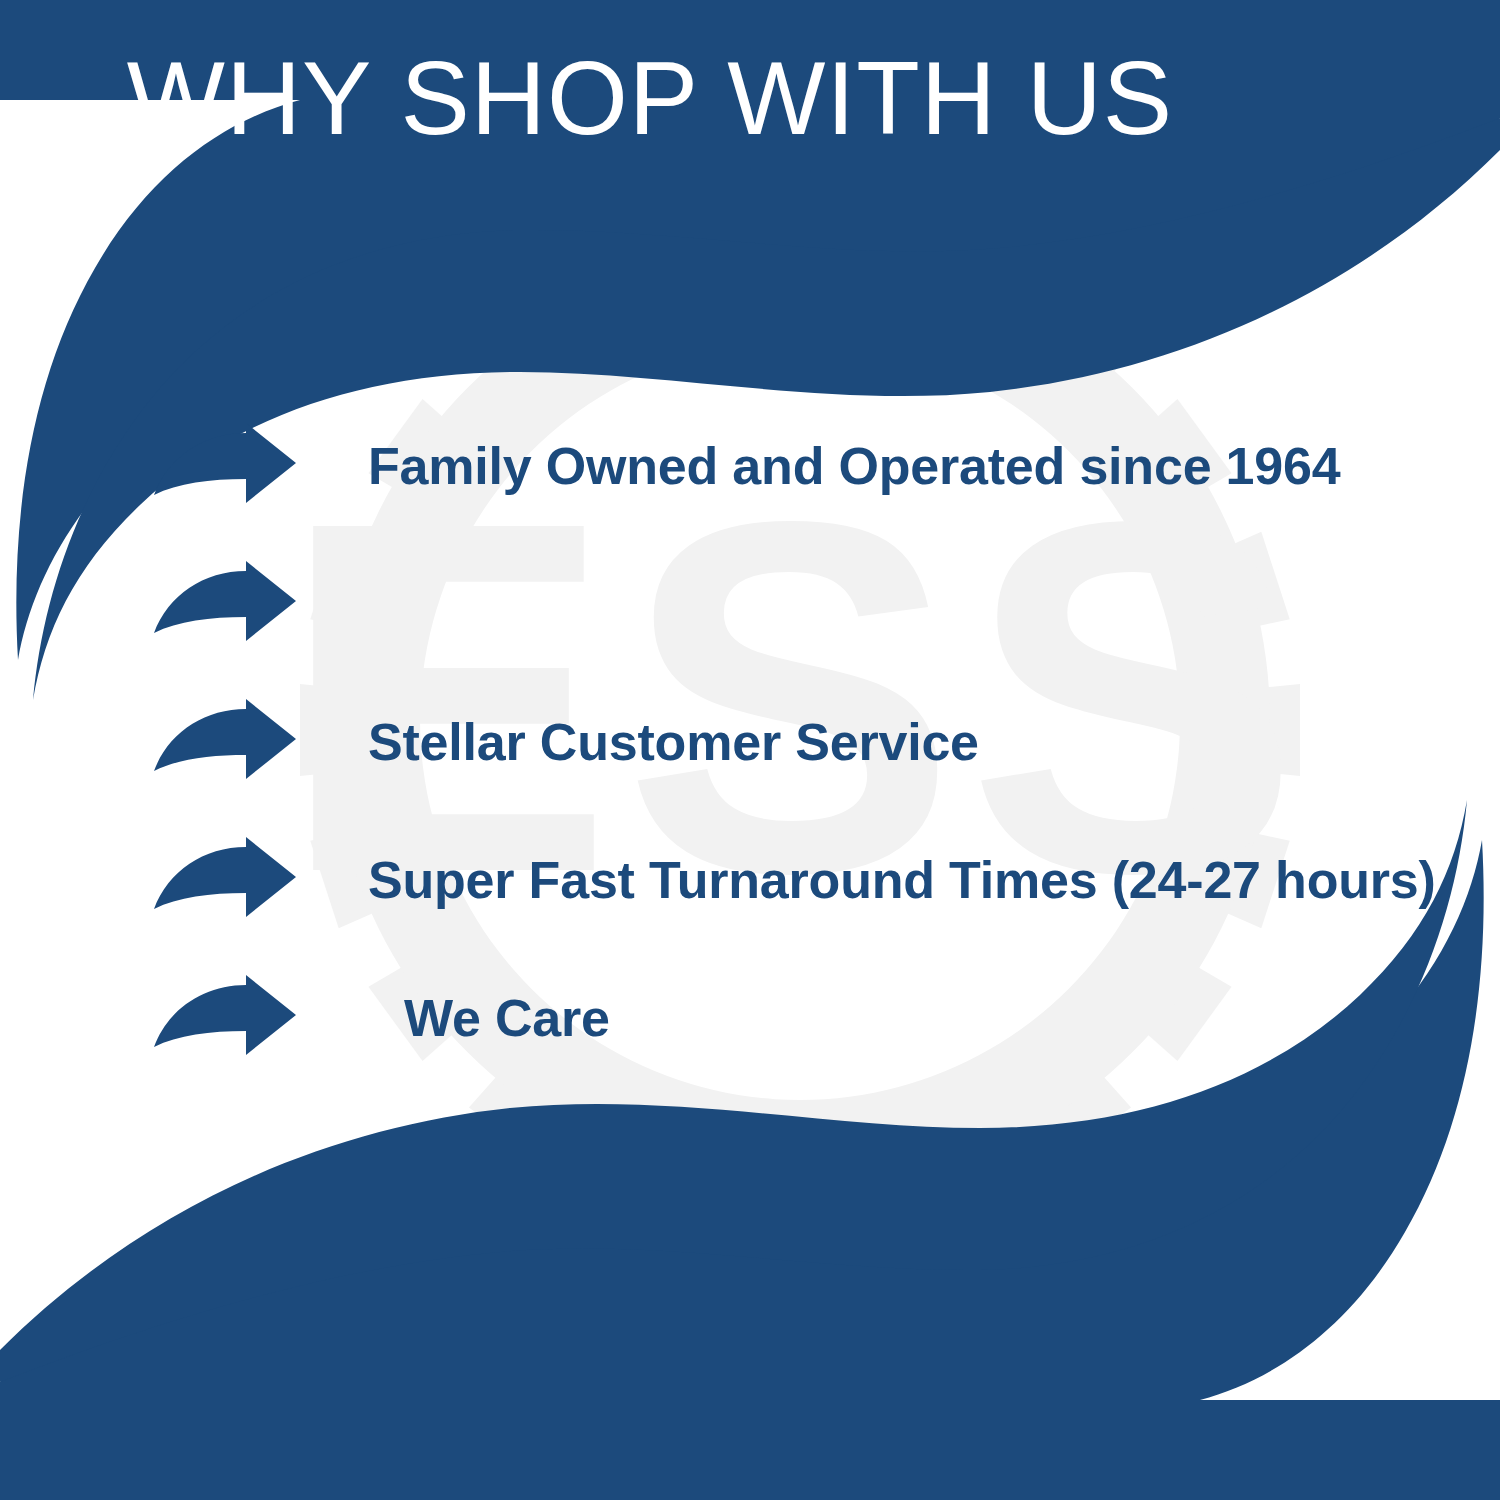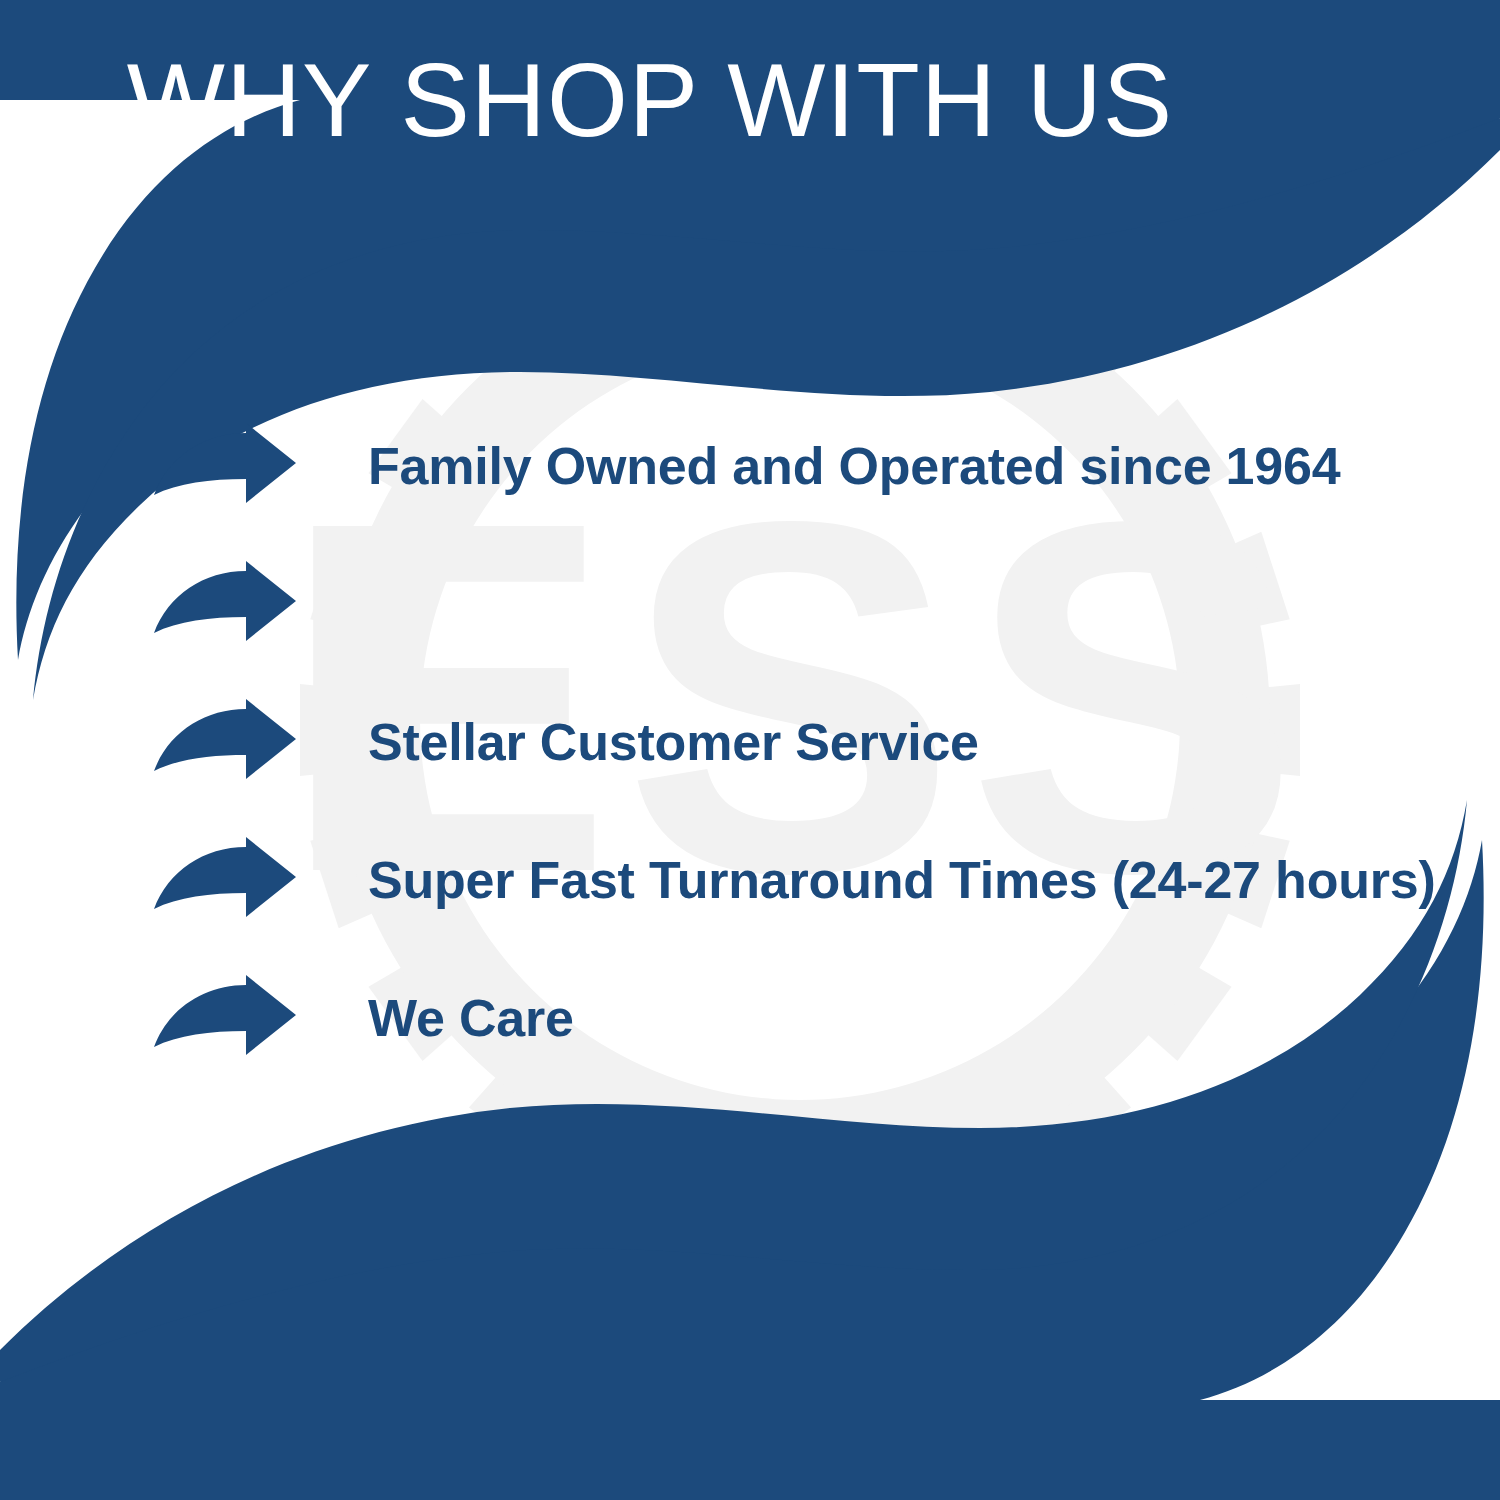--- a/index.html
+++ b/index.html
@@ -27,26 +27,26 @@
     height: 1500px;
     pointer-events: none;
   }
   .watermark-layer { z-index: 1; }
   .wave-layer      { z-index: 3; }
 
   
   .header-band {
     position: absolute;
     left: 0;
-    top: 16px;
+    top: 0;
     width: 1300px;
     height: 150px;
     z-index: 5;
     display: flex;
-    align-items: center;
+    align-items: flex-end;
     justify-content: center;
   }
   .poster-title {
     margin: 0;
     padding-top: 18px;
     color: #ffffff;
     font-size: 104px;
     line-height: 1.0;
     font-weight: 400;
     letter-spacing: 1px;
@@ -65,21 +65,21 @@
     margin: 0;
     padding: 0;
   }
   .benefit-row {
     display: flex;
     align-items: center;
     height: 96px;
     margin-bottom: 42px;
     padding-left: 152px;
   }
-  .benefit-row:last-child { margin-bottom: 0; }
+  .benefit-row:last-child { margin-bottom: 0; gap: 36px; }
 
   .arrow-icon {
     flex: 0 0 auto;
     width: 146px;
     height: 86px;
     display: block;
   }
   .benefit-text {
     margin-left: 70px;
     color: #1C4A7C;

